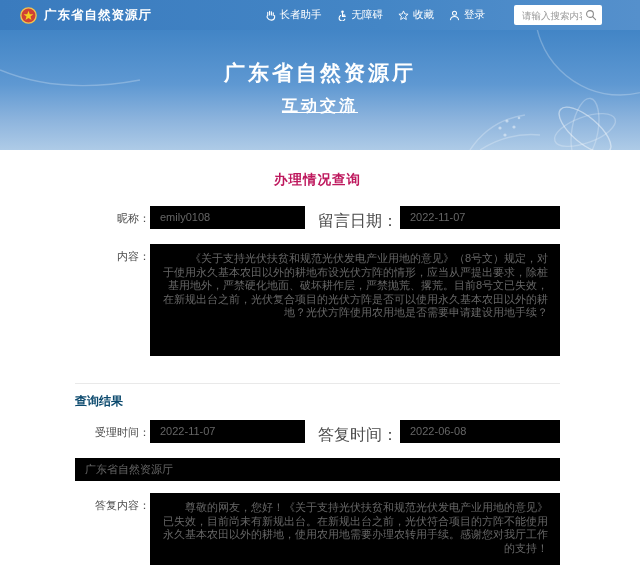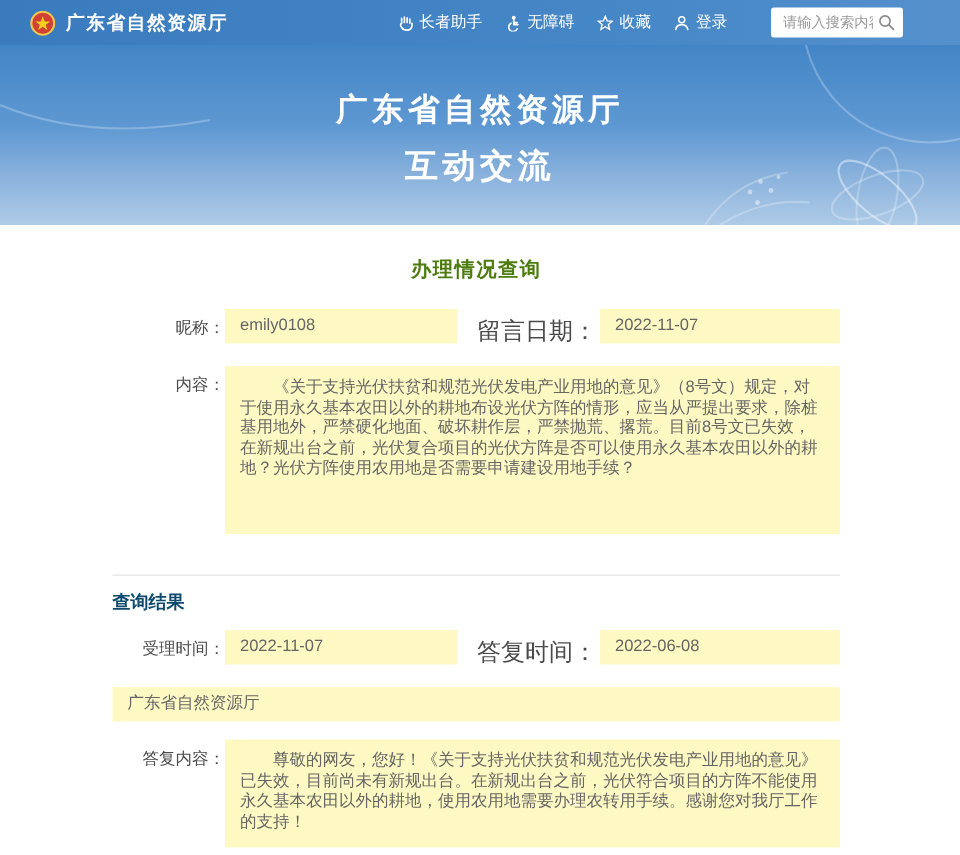--- a/index.html
+++ b/index.html
@@ -20,36 +20,36 @@
     font-family:"Liberation Sans","DejaVu Sans",sans-serif; }
   .searchbox input::placeholder { color:#999; }
   .search-ic { position:absolute; right:5px; top:4px; cursor:pointer; }
 
   
   .banner { position:relative; height:120px; overflow:hidden;
     background:linear-gradient(180deg,#4285c6 0%,#5e98d2 45%,#8db4dd 75%,#aecbe7 100%); }
   .banner-deco { position:absolute; top:0; left:0; }
   .banner-titles { position:relative; text-align:center; padding-top:29px; color:#fff; }
   .banner-t1 { font-size:21px; font-weight:bold; letter-spacing:3px; }
-  .banner-t2 { font-size:22px; font-weight:bold; letter-spacing:3px; margin-top:9px; }
+  .banner-t2 { font-size:16px; font-weight:bold; letter-spacing:3px; margin-top:9px;text-decoration:underline; }
 
   
   .content { margin:0 80px 0 75px; }
-  .page-title { text-align:center; color:#4d7c0f; font-size:13.5px; font-weight:bold;
+  .page-title { text-align:center; color:#be185d; font-size:13.5px; font-weight:bold;
     letter-spacing:1px; margin:21px 0 17px 0; }
 
   .frow { display:flex; align-items:flex-start; margin-bottom:12px; }
   .flabel { width:75px; flex-shrink:0; font-size:11px; color:#4a4a4a; padding-top:5px;text-align:right; }
   .flabel2 { width:82px; flex-shrink:0; font-size:16px; color:#4a4a4a; padding-top:5px; margin-left:13px; }
-  .fval { background:#fef9c3; font-size:11px; color:#666; padding:5px 10px; line-height:13px; }
+  .fval { background:#000000; font-size:11px; color:#666; padding:5px 10px; line-height:13px; }
   .fval.grow { flex:1; }
   .fval.half { width:155px; }
   .fval.big { flex:1; height:112px; padding:8px 12px 8px 10px; }
   .fval.reply { flex:1; min-height:52px; padding:8px 12px 10px 10px; }
-  .indent { text-indent:2em; line-height:13.5px; }
+  .indent { text-indent:2em; line-height:13.5px;text-align:right; }
 
   .divider { border-top:1px solid #e9e9e9; margin-top:27px; }
   .section-title { color:#0c4a6e; font-size:12px; font-weight:bold; padding:9px 0 10px 0; }
 </style>
 </head>
 <body>
 
 <div class="topbar">
   <svg class="logo" viewBox="0 0 20 20">
     <circle cx="10" cy="10" r="9" fill="#d04134" stroke="#f2c74d" stroke-width="1.6"></circle>

